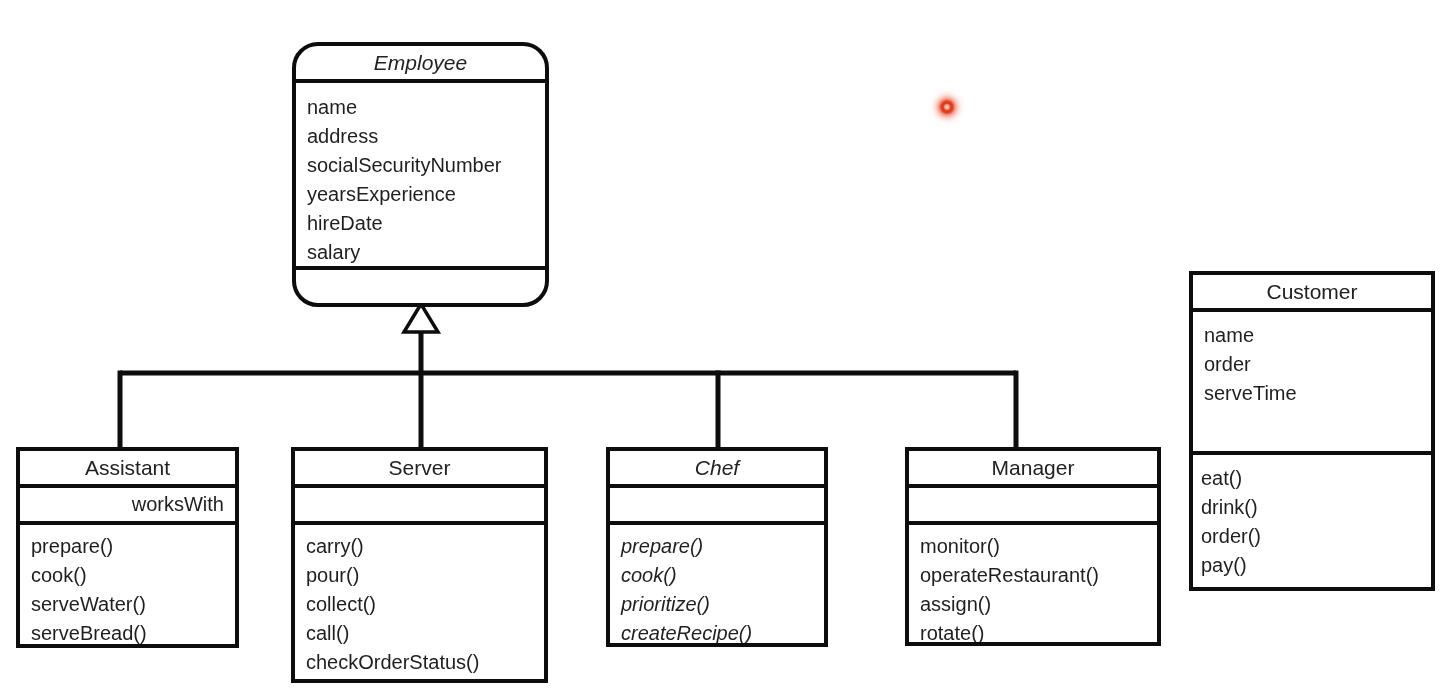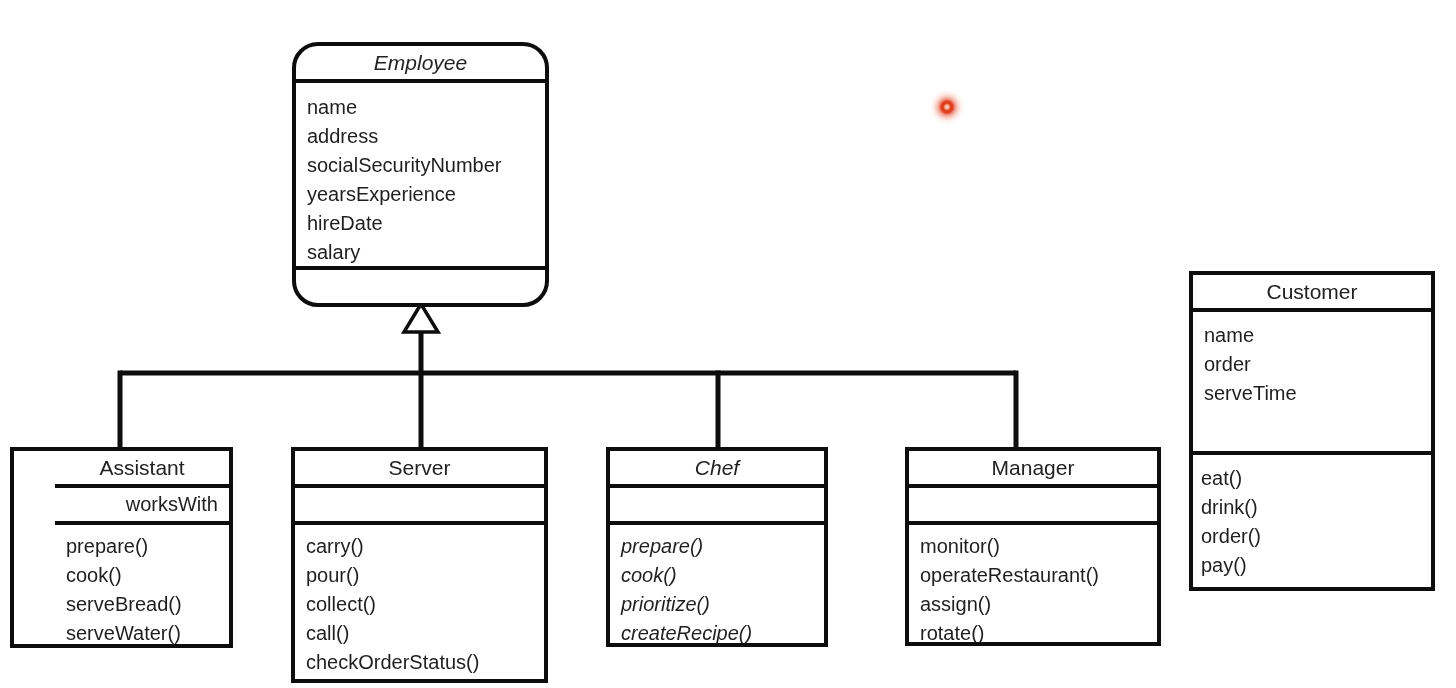--- a/index.html
+++ b/index.html
@@ -94,30 +94,30 @@
       <div class="member">name</div>
       <div class="member">address</div>
       <div class="member">socialSecurityNumber</div>
       <div class="member">yearsExperience</div>
       <div class="member">hireDate</div>
       <div class="member">salary</div>
     </div>
     <div class="compartment with-divider" style="flex:0 0 37px;"></div>
   </div>
 
-  <div class="uml-class" style="left:10px; top:447px; width:223px; height:201px;padding-left:41px;">
+  <div class="uml-class" style="left:16px; top:447px; width:223px; height:201px;">
     <div class="uml-title" style="height:33px;">Assistant</div>
     <div class="compartment" style="flex:0 0 33px; padding-top:2px;text-align:right;">
       <div class="member">worksWith</div>
     </div>
     <div class="compartment with-divider" style="flex:1 1 auto; padding-top:7px;">
       <div class="member">prepare()</div>
       <div class="member">cook()</div>
+      <div class="member">serveWater()</div>
       <div class="member">serveBread()</div>
-      <div class="member">serveWater()</div>
     </div>
   </div>
 
   <div class="uml-class" style="left:291px; top:447px; width:257px; height:236px;">
     <div class="uml-title" style="height:33px;">Server</div>
     <div class="compartment" style="flex:0 0 33px;"></div>
     <div class="compartment with-divider" style="flex:1 1 auto; padding-top:7px;">
       <div class="member">carry()</div>
       <div class="member">pour()</div>
       <div class="member">collect()</div>

